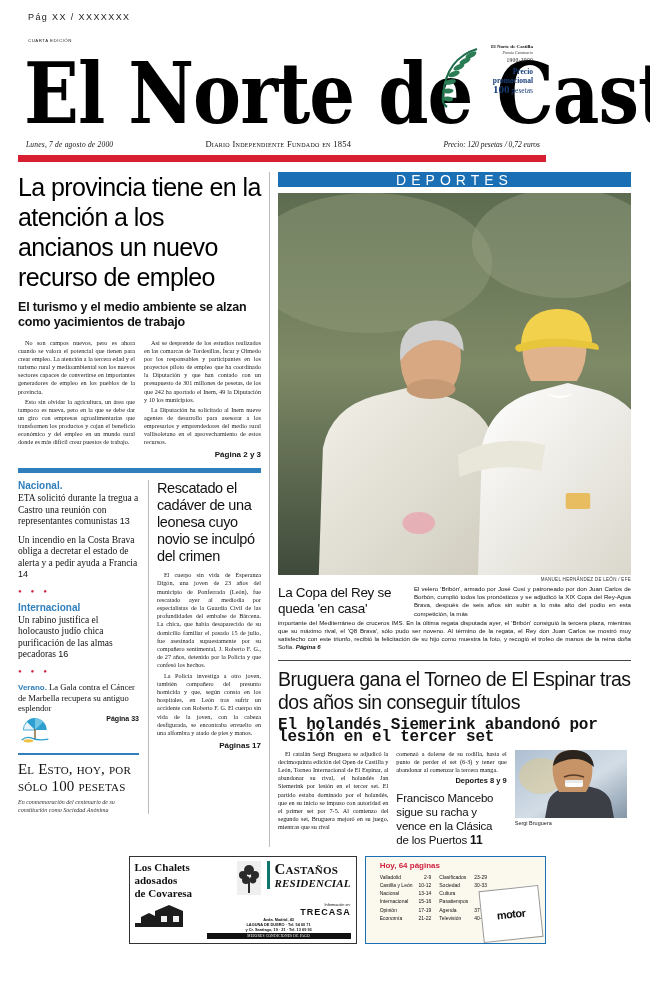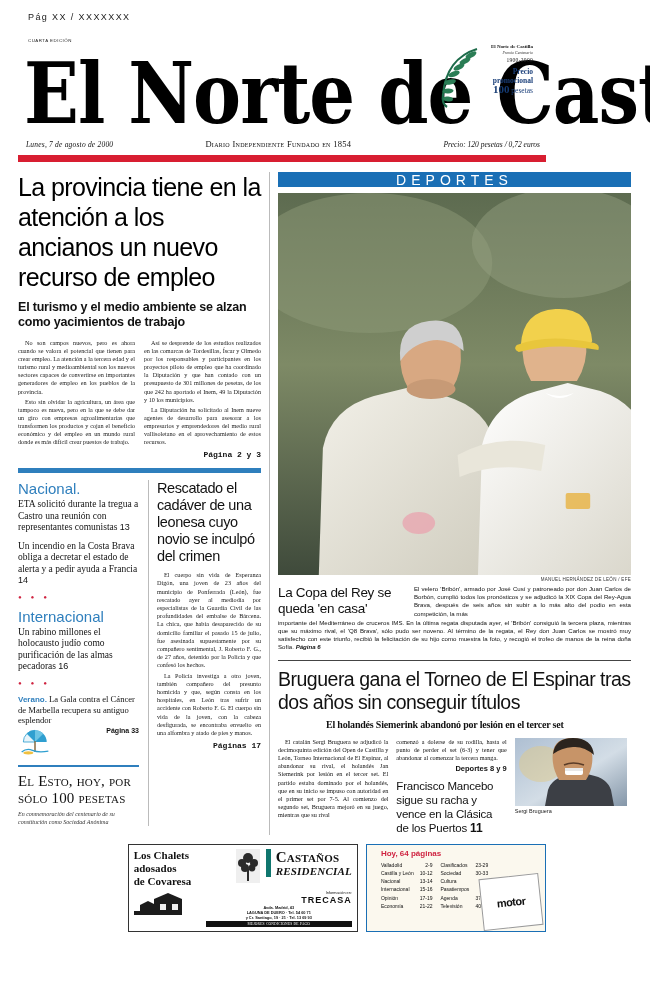--- a/index.html
+++ b/index.html
@@ -84,34 +84,34 @@
   .lead-cols { display: flex; gap: 9px; margin-top: 9px; }
   .lead-cols .c { width: 50%; }
   .bodytext {
     font-size: 6.2px; line-height: 8.1px; text-align: justify;
     font-family: "Liberation Serif", serif; color: #1a1a1a;
     hyphens: auto;
   }
   .bodytext p { text-indent: 7px; }
   .bodytext p + p { margin-top: 2px; }
   .pageref {
-    font-family: Liberation Mono, monospace;
+    font-family: Liberation Sans, sans-serif;
     font-size: 8px; font-weight: bold; text-align: right; margin-top: 4px;
   }
 
   .bluebar { height: 5px; background: #2f7fbd; margin-top: 9px; }
 
   
   .lower { display: flex; gap: 9px; margin-top: 7px; }
   .lower .cl { width: 121px; }
   .lower .cm { width: 113px; border-left: 1px solid #bbb; padding-left: 8px; }
 
   .kicker {
     font-family: "Liberation Sans", sans-serif;
-    font-size: 15px; font-weight: normal; color: #2f7fbd; margin-bottom: 2px;
+    font-size: 10px; font-weight: bold; color: #2f7fbd; margin-bottom: 2px;
   }
   .brief {
     font-family: "Liberation Serif", serif;
     font-size: 9.5px; line-height: 11.5px; color: #111;
   }
   .brief .pg { font-family:"Liberation Sans",sans-serif; font-size:9px; }
   .dots { color: #cf2340; letter-spacing: 3px; font-size: 11px; line-height: 11px; margin: 5px 0; }
 
   .verano-line { font-size: 8.6px; line-height: 10px; }
   .verano-line .lbl { color: #2f7fbd; font-family:"Liberation Sans",sans-serif; font-weight:bold; font-size:8px;}
@@ -160,22 +160,22 @@
   .copa-rest { font-family:"Liberation Sans",sans-serif; font-size: 6.1px; line-height: 8.2px; text-align: justify; margin-top: 1px; }
   .copa-rest .pg { font-style: italic; font-weight: bold; }
 
   .hr-dark { height: 1px; background: #444; margin: 8px 0 7px; }
 
   .brug-head {
     font-family:"Liberation Sans",sans-serif; font-size: 19.5px; line-height: 23px;
     letter-spacing: -.5px;
   }
   .brug-sub {
-    font-family:Liberation Serif, serif; font-size: 10px; line-height: 12px;
-    font-weight: bold; margin-top: 5px; letter-spacing: -.2px; margin-left: 48px;
+    font-family:Liberation Mono, monospace; font-size: 16px; line-height: 12px;
+    font-weight: bold; margin-top: 5px; letter-spacing: -.2px;
   }
   .brug-cols { display: flex; gap: 8px; margin-top: 7px; }
   .brug-cols .bc { width: 112px; }
   .brug-cols .bc3 { width: 118px; }
   .brug-body { font-size: 6.2px; line-height: 8.2px; text-align: justify; }
   .dep-ref { font-family:"Liberation Sans",sans-serif; font-size:7.5px; font-weight:bold; text-align:right; margin-top:2px;}
   .manc-head {
     font-family:"Liberation Sans",sans-serif; font-size: 11.5px; line-height: 14px;
     margin-top: 6px; letter-spacing: -.2px;
   }
@@ -288,21 +288,21 @@
           </div>
           <div style="height:7px"></div>
           <div class="brief">
             <span>Un incendio en la Costa Brava obliga a decretar el estado de alerta y a pedir ayuda a Francia</span>
             <span class="pg">14</span>
           </div>
           <div class="dots">• • •</div>
 
           <div class="kicker">Internacional</div>
           <div class="brief">
-            <span>Un rabino millones el holocausto judío como purificación de las almas pecadoras</span>
+            <span>Un rabino justifica el holocausto judío chica purificación de las almas pecadoras</span>
             <span class="pg">16</span>
           </div>
           <div class="dots">• • •</div>
 
           <div class="verano-line">
             <span class="lbl">Verano.</span>
             <span>La Gala contra el Cáncer de Marbella recupera su antiguo esplendor</span>
           </div>
           <div class="verano-flow">
             <svg class="beach" viewBox="0 0 40 36">
@@ -462,21 +462,21 @@
           <rect width="24" height="34" fill="#efefef"></rect>
           <g fill="#2b2b2b">
             <circle cx="12" cy="9" r="5"></circle>
               <circle cx="6" cy="14" r="4"></circle>
               <circle cx="18" cy="14" r="4"></circle>
             <circle cx="9" cy="19" r="4"></circle>
               <circle cx="16" cy="19" r="3.4"></circle>
             <rect x="11" y="20" width="2" height="12"></rect>
           </g>
         </svg>
-        <div style="flex:1; border-left:5px solid #0f766e; padding-left:5px;">
+        <div style="flex:1; border-left:3px solid #0f766e; padding-left:5px;">
           <div class="ad-right-t">Castaños</div>
           <div class="ad-right-s">RESIDENCIAL</div>
         </div>
       </div>
       <div style="display:flex; gap:6px; align-items:flex-start; margin-top:3px;">
         <svg width="66" height="26" viewBox="0 0 66 26">
           <g fill="#1c1c1c">
             <path d="M20 8 l14 -6 l14 6 v16 h-28 z"></path>
             <path d="M6 14 l8 -4 l8 4 v10 h-16 z"></path>
             <rect x="0" y="20" width="6" height="4"></rect>

